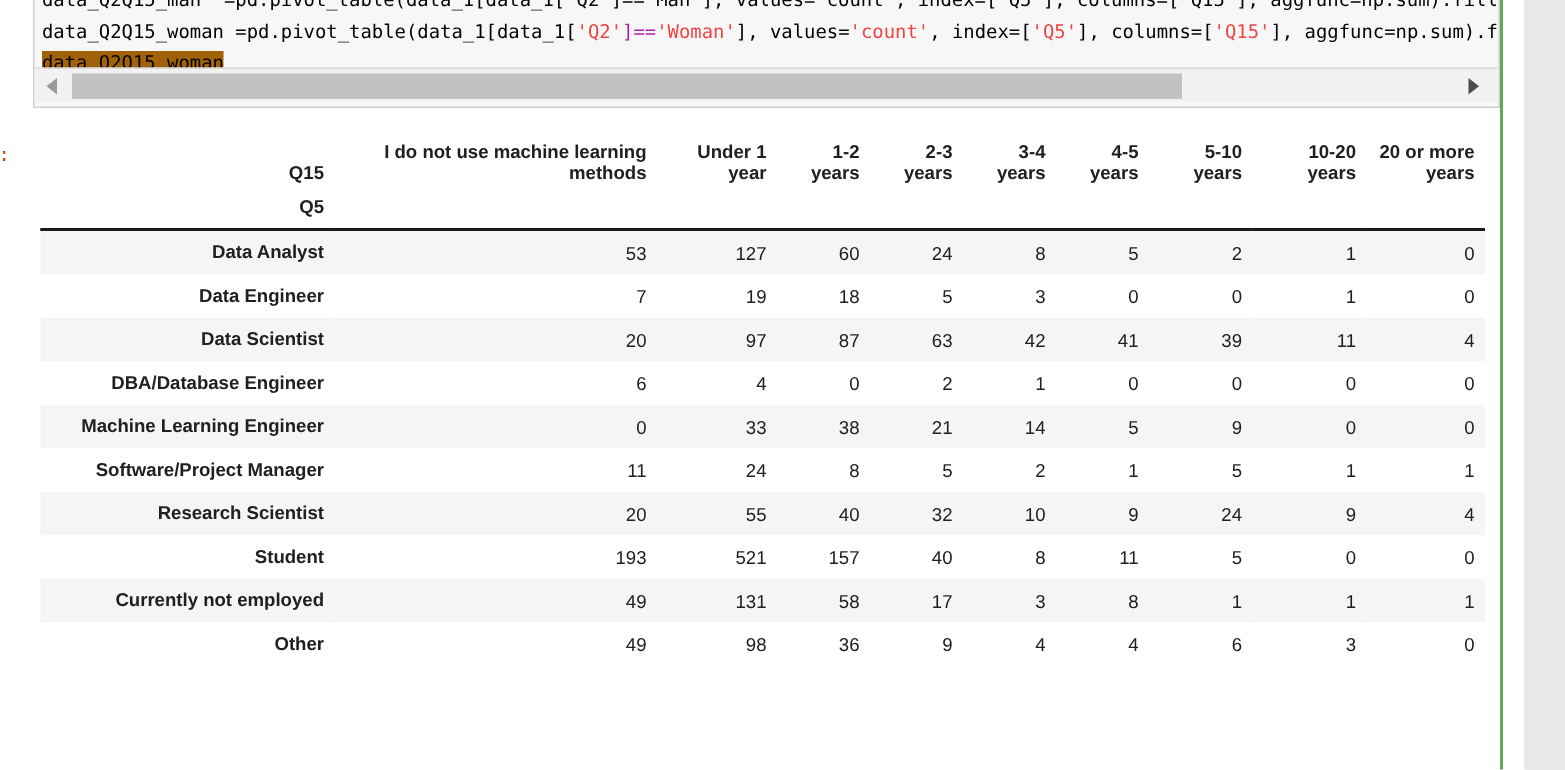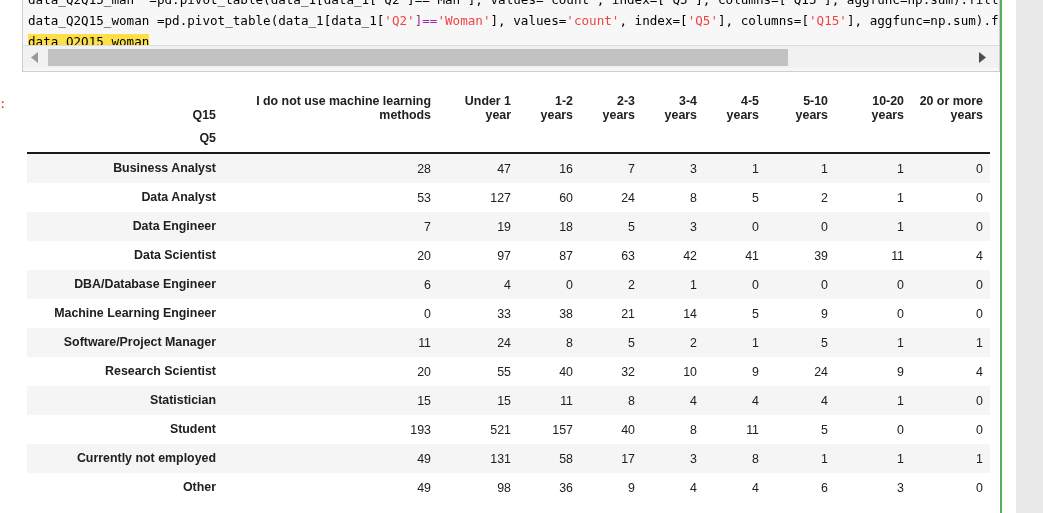--- a/index.html
+++ b/index.html
@@ -50,21 +50,21 @@
     font-size: 12.6px;
     line-height: 21px;
     white-space: pre;
     color: #000000;
     padding-left: 5px;
     height: 21px;
   }
   .code-line.clipped { color: #000; }
   .tok-str { color: #ef4444; }
   .tok-op  { color: #aa22aa; }
-  .tok-sel { background: #fde047; }
+  .tok-sel { background: #a16207; }
 
   
   #hscroll {
     position: absolute;
     left: 23px; top: 45px;
     width: 976px; height: 23px;
     background: #f1f1f1;
     border-top: 1px solid #dcdcdc;
     box-sizing: border-box;
   }
@@ -215,32 +215,20 @@
           <th></th>
           <th></th>
           <th></th>
           <th></th>
           <th></th>
           <th></th>
         </tr>
       </thead>
       <tbody id="df-body">
           <tr>
-            <th>Business Analyst</th>
-            <td>28</td>
-            <td>47</td>
-            <td>16</td>
-            <td>7</td>
-            <td>3</td>
-            <td>1</td>
-            <td>1</td>
-            <td>1</td>
-            <td>0</td>
-          </tr>
-          <tr>
             <th>Data Analyst</th>
             <td>53</td>
             <td>127</td>
             <td>60</td>
             <td>24</td>
             <td>8</td>
             <td>5</td>
             <td>2</td>
             <td>1</td>
             <td>0</td>
@@ -311,32 +299,20 @@
             <td>55</td>
             <td>40</td>
             <td>32</td>
             <td>10</td>
             <td>9</td>
             <td>24</td>
             <td>9</td>
             <td>4</td>
           </tr>
           <tr>
-            <th>Statistician</th>
-            <td>15</td>
-            <td>15</td>
-            <td>11</td>
-            <td>8</td>
-            <td>4</td>
-            <td>4</td>
-            <td>4</td>
-            <td>1</td>
-            <td>0</td>
-          </tr>
-          <tr>
             <th>Student</th>
             <td>193</td>
             <td>521</td>
             <td>157</td>
             <td>40</td>
             <td>8</td>
             <td>11</td>
             <td>5</td>
             <td>0</td>
             <td>0</td>

